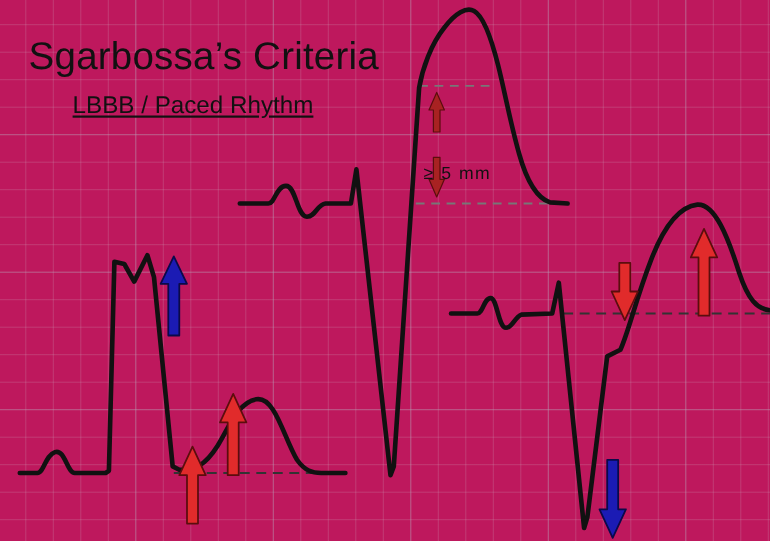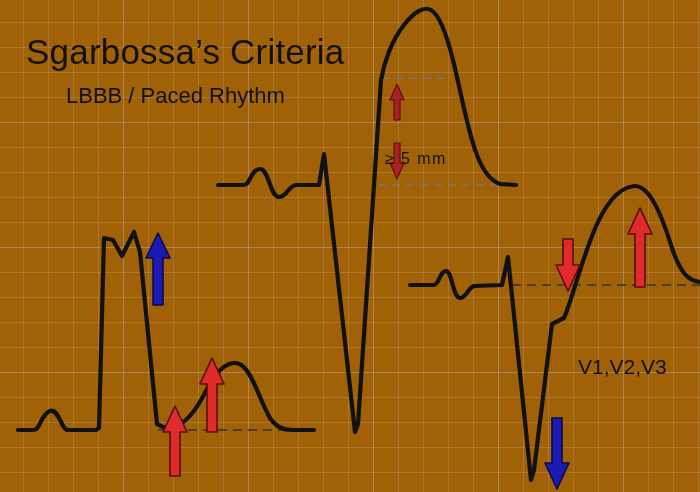--- a/index.html
+++ b/index.html
@@ -5,21 +5,21 @@
   html, body {
     margin: 0;
     padding: 0;
     background: #ffffff;
   }
   #page {
     position: relative;
     width: 700px;
     height: 492px;
     overflow: hidden;
-    background: #a16207;
+    background: #be185d;
     font-family: "Liberation Sans", sans-serif;
   }
   #grid {
     position: absolute;
     inset: 0;
     background-image:
       linear-gradient(to right, rgba(170,165,185,0.33) 1px, transparent 1px),
       linear-gradient(to bottom, rgba(170,165,185,0.33) 1px, transparent 1px),
       linear-gradient(to right, rgba(205,185,200,0.22) 1px, transparent 1px),
       linear-gradient(to bottom, rgba(205,185,200,0.22) 1px, transparent 1px);
@@ -79,20 +79,21 @@
     letter-spacing: 0.2px;
     white-space: nowrap;
   }
   .txt-subtitle {
     position: absolute;
     left: 66px;
     top: 83px;
     font-size: 22px;
     color: #111111;
     white-space: nowrap;
+    text-decoration: underline;
   }
   .txt-measure {
     position: absolute;
     left: 385px;
     top: 120px;
     font-size: 16px;
     color: #111111;
     letter-spacing: 1.4px;
     white-space: nowrap;
     margin-top: 30px;
@@ -190,15 +191,14 @@
     <polygon class="arrow-red" points="568,291 580,265 573,265 573,239 563,239 563,265 556,265"></polygon>
 
     <polygon class="arrow-red" points="640,208 652,234 645,234 645,287 635,287 635,234 628,234"></polygon>
 
     <polygon class="arrow-blue" points="557,489 569,463 562,463 562,418 552,418 552,463 545,463"></polygon>
   </svg>
 
   <div class="txt-title">Sgarbossa’s Criteria</div>
   <div class="txt-subtitle">LBBB / Paced Rhythm</div>
   <div class="txt-measure">≥ 5 mm</div>
-  <div class="txt-leads">V1,V2,V3</div>
 
 </div>
 
 </body></html>

